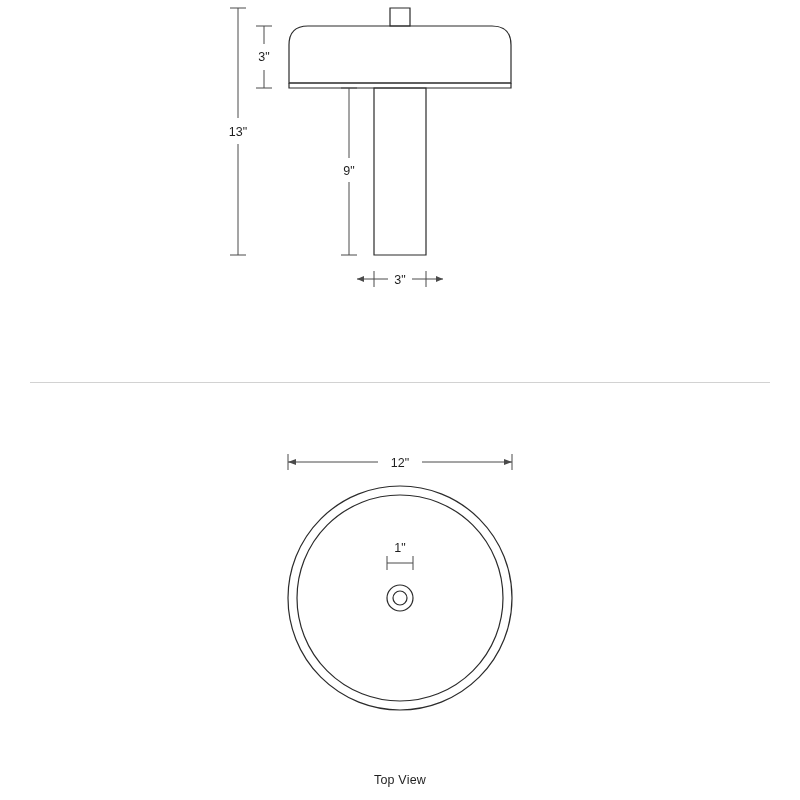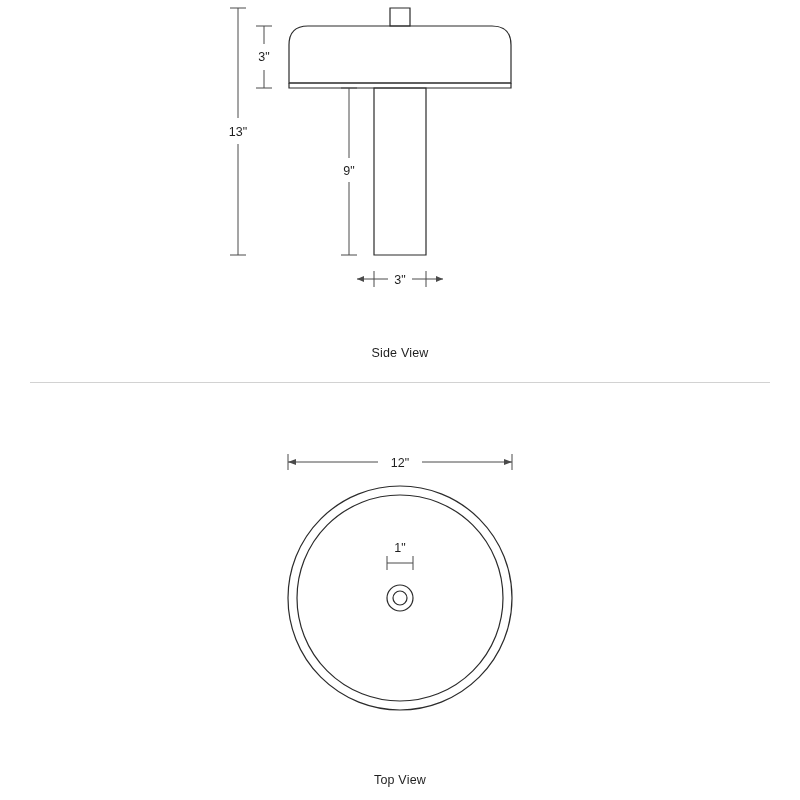--- a/index.html
+++ b/index.html
@@ -119,19 +119,18 @@
 
       <line x1="387" y1="556" x2="387" y2="570"></line>
       <line x1="413" y1="556" x2="413" y2="570"></line>
       <line x1="387" y1="563" x2="413" y2="563"></line>
     </g>
 
     <text class="dim" x="400" y="467" text-anchor="middle">12"</text>
     <text class="dim" x="400" y="552" text-anchor="middle">1"</text>
   </svg>
 
-  <div class="view-caption" id="caption-side">Side View</div>
 
   <div class="divider"></div>
 
   <div class="view-caption" id="caption-top">Top View</div>
 
 </div>
 
 </body></html>

